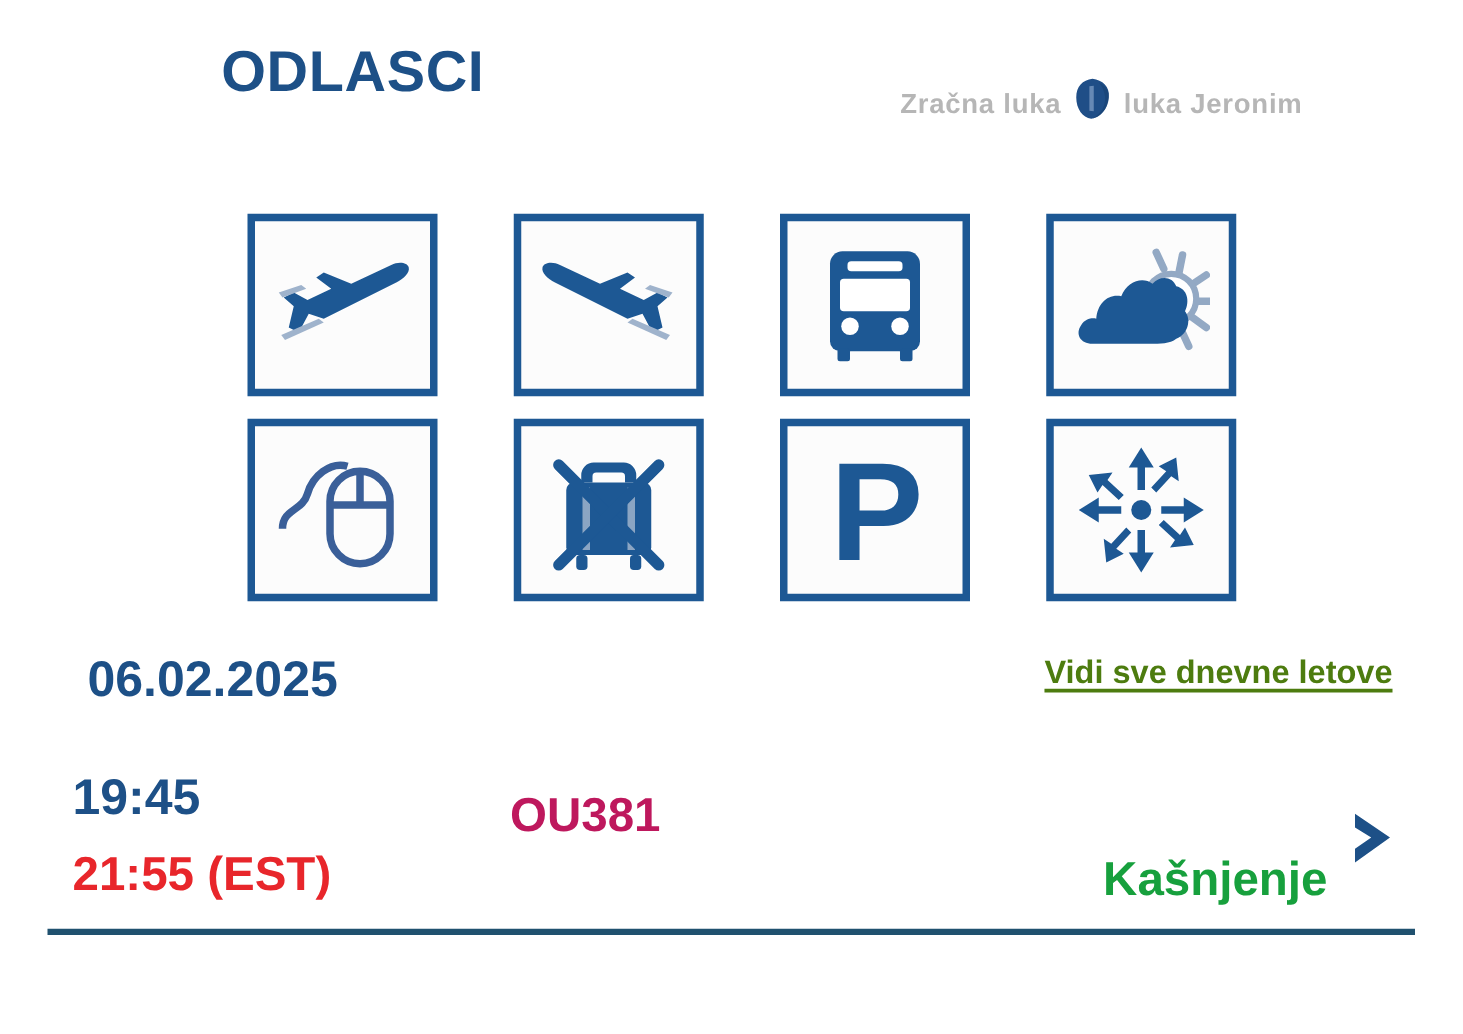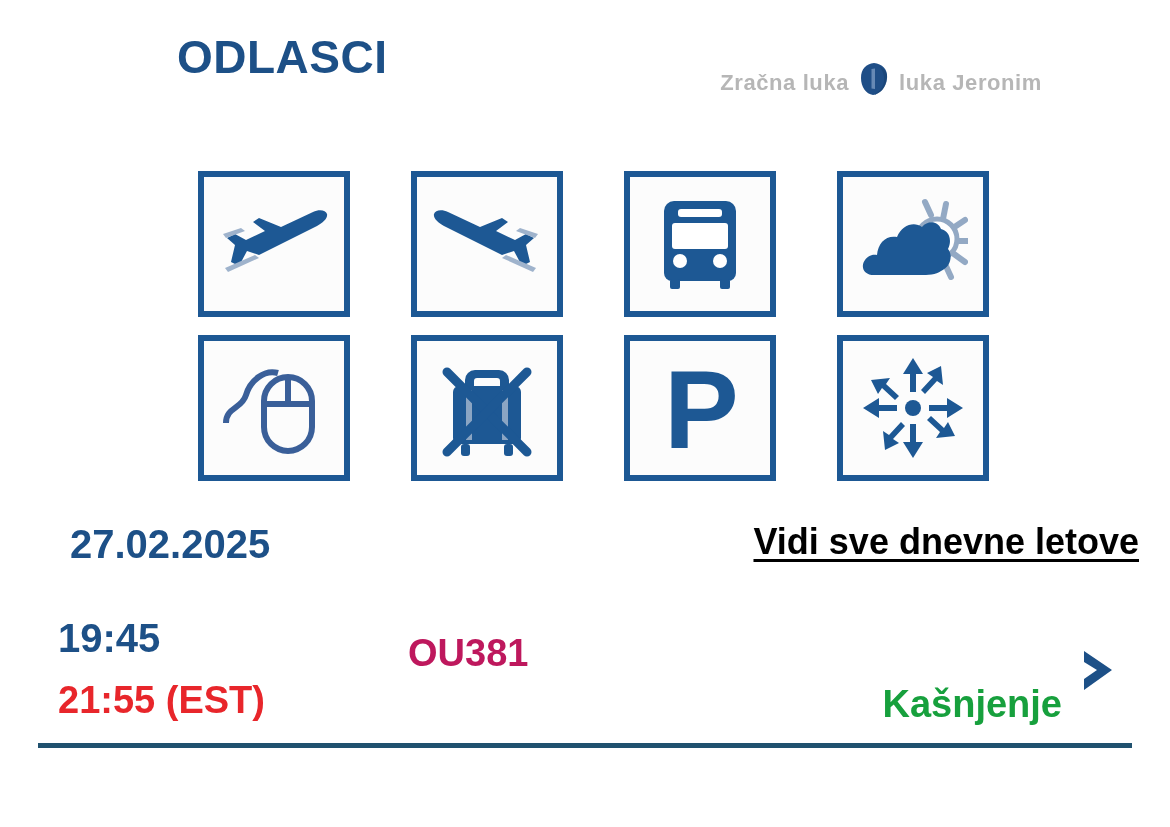--- a/index.html
+++ b/index.html
@@ -78,25 +78,25 @@
     position: absolute;
     left: 70px;
     top: 524px;
     font-size: 40px;
     font-weight: bold;
     color: #1d5087;
     line-height: 1;
   }
   #all-flights-link {
     position: absolute;
-    right: 31px;
+    right: 56px;
     top: 524px;
-    font-size: 36px;
-    font-weight: bold;
-    color: #000000;
+    font-size: 26px;
+    font-weight: bold;
+    color: #4d7c0f;
     text-decoration: underline;
     text-underline-offset: 5px;
     text-decoration-thickness: 3px;
     line-height: 1;
     cursor: pointer;
     white-space: nowrap;
   }
 
   
   #flight-row {
@@ -315,21 +315,21 @@
             <path d="M80 10 L82 29 L76 25 L64 38 L60 34 L72 21 L66 17 Z"></path>
           </g>
           <circle cx="52" cy="52" r="8"></circle>
         </g>
       </svg>
     </span>
   </div>
 
 </div>
 
-<div id="flight-date">27.02.2025</div>
+<div id="flight-date">06.02.2025</div>
 
 <div id="all-flights-link">Vidi sve dnevne letove</div>
 
 <div id="flight-row">
 
   <div class="fr-time-block">
     <div class="fr-sched">19:45</div>
     <div class="fr-est">21:55 (EST)</div>
   </div>
 

